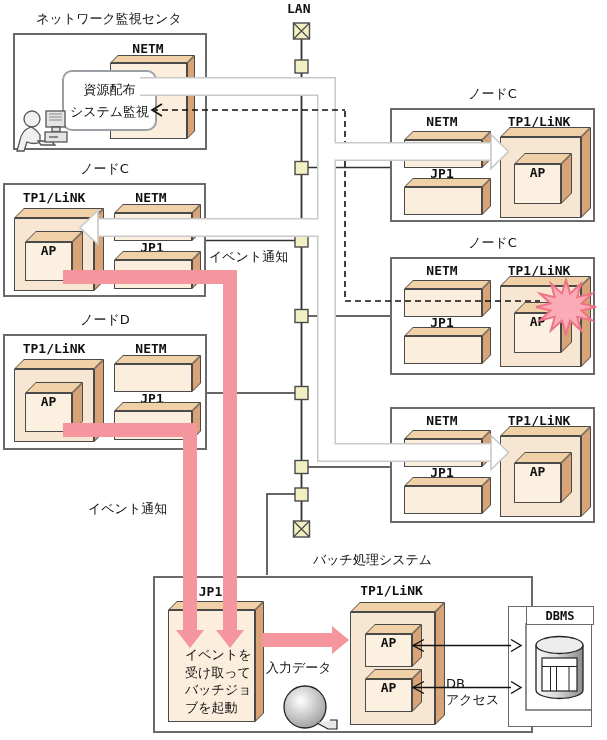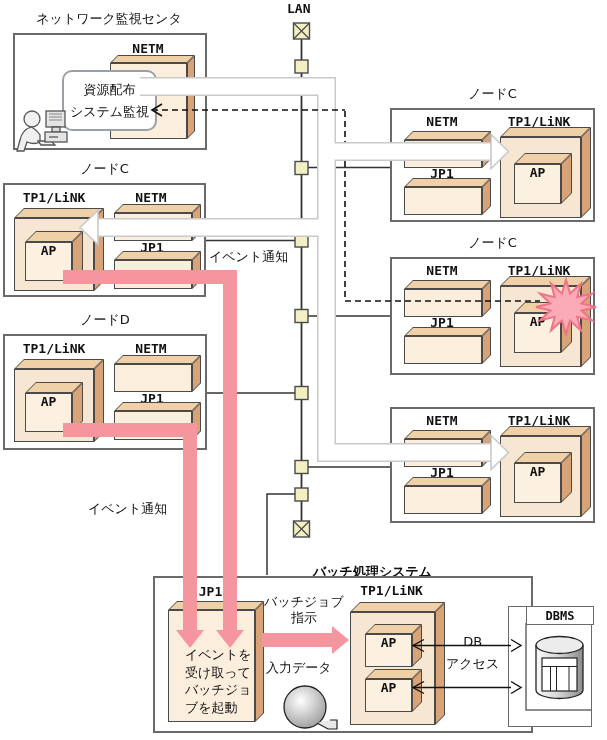--- a/index.html
+++ b/index.html
@@ -160,41 +160,39 @@
         </div>
       <div class="t-lbl mono netm-lbl">NETM</div>
       <div class="b3d netm-slab"></div>
       <div class="t-lbl mono jp1-lbl">JP1</div>
       <div class="b3d jp1-slab"></div>
     </div>
 
     <div class="lbl" style="left:209px;top:249px;">イベント通知</div>
     <div class="lbl" style="left:88px;top:501px;">イベント通知</div>
 
-    <div class="lbl" style="left:313px;top:564px;font-weight:bold;">バッチ処理システム</div>
+    <div class="lbl" style="left:313px;top:552px;">バッチ処理システム</div>
     <div class="obox" style="left:153px;top:576px;width:376px;height:153px;"></div>
     <div class="lbl mono ctr" style="left:168px;top:584px;width:85px;">JP1</div>
     <div class="b3d jp1big">
       <div class="txt">イベントを
 受け取って
 バッチジョ
 ブを起動</div>
     </div>
-    <div class="lbl ctr pre" style="left:258px;top:594px;width:92px;line-height:16px;">バッチジョブ
-指示</div>
     <div class="lbl" style="left:266px;top:660px;">入力データ</div>
     <div class="lbl mono ctr" style="left:350px;top:583px;width:83px;">TP1/LiNK</div>
     <div class="b3d bigbox" style="left:350px;top:612px;width:83px;height:111px;--d:10px;"></div>
     <div class="b3d apbox" style="left:365px;top:634px;width:45px;height:31px;--d:10px;">
         <span class="mono">AP</span>
       </div>
     <div class="b3d apbox" style="left:365px;top:679px;width:45px;height:31px;--d:10px;">
         <span class="mono">AP</span>
       </div>
-    <div class="lbl pre" style="left:446px;top:631px;line-height:22px;text-align:center;">DB
+    <div class="lbl pre" style="left:446px;top:676px;line-height:16px;">DB
 アクセス</div>
 
     <div class="obox" style="left:508px;top:606px;width:82px;height:119px;border-width:1.5px;"></div>
     <div class="dbms-tab mono">
         <span>DBMS</span>
       </div>
   </div>
 
   <svg class="layer z3" width="607" height="740">
 

